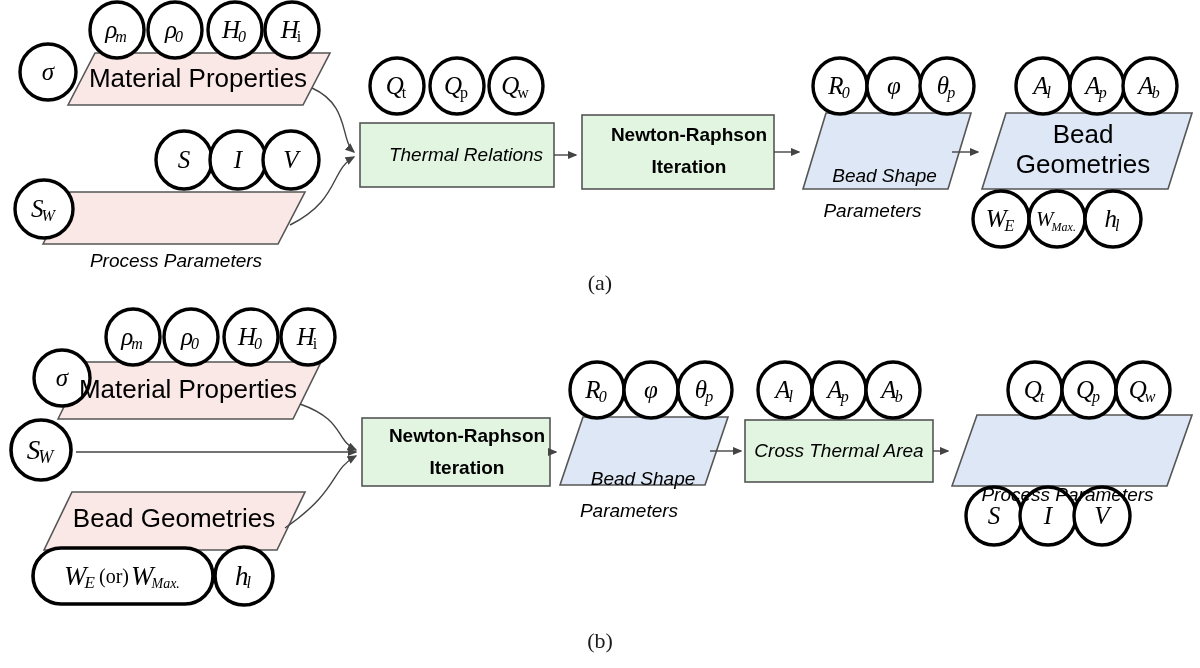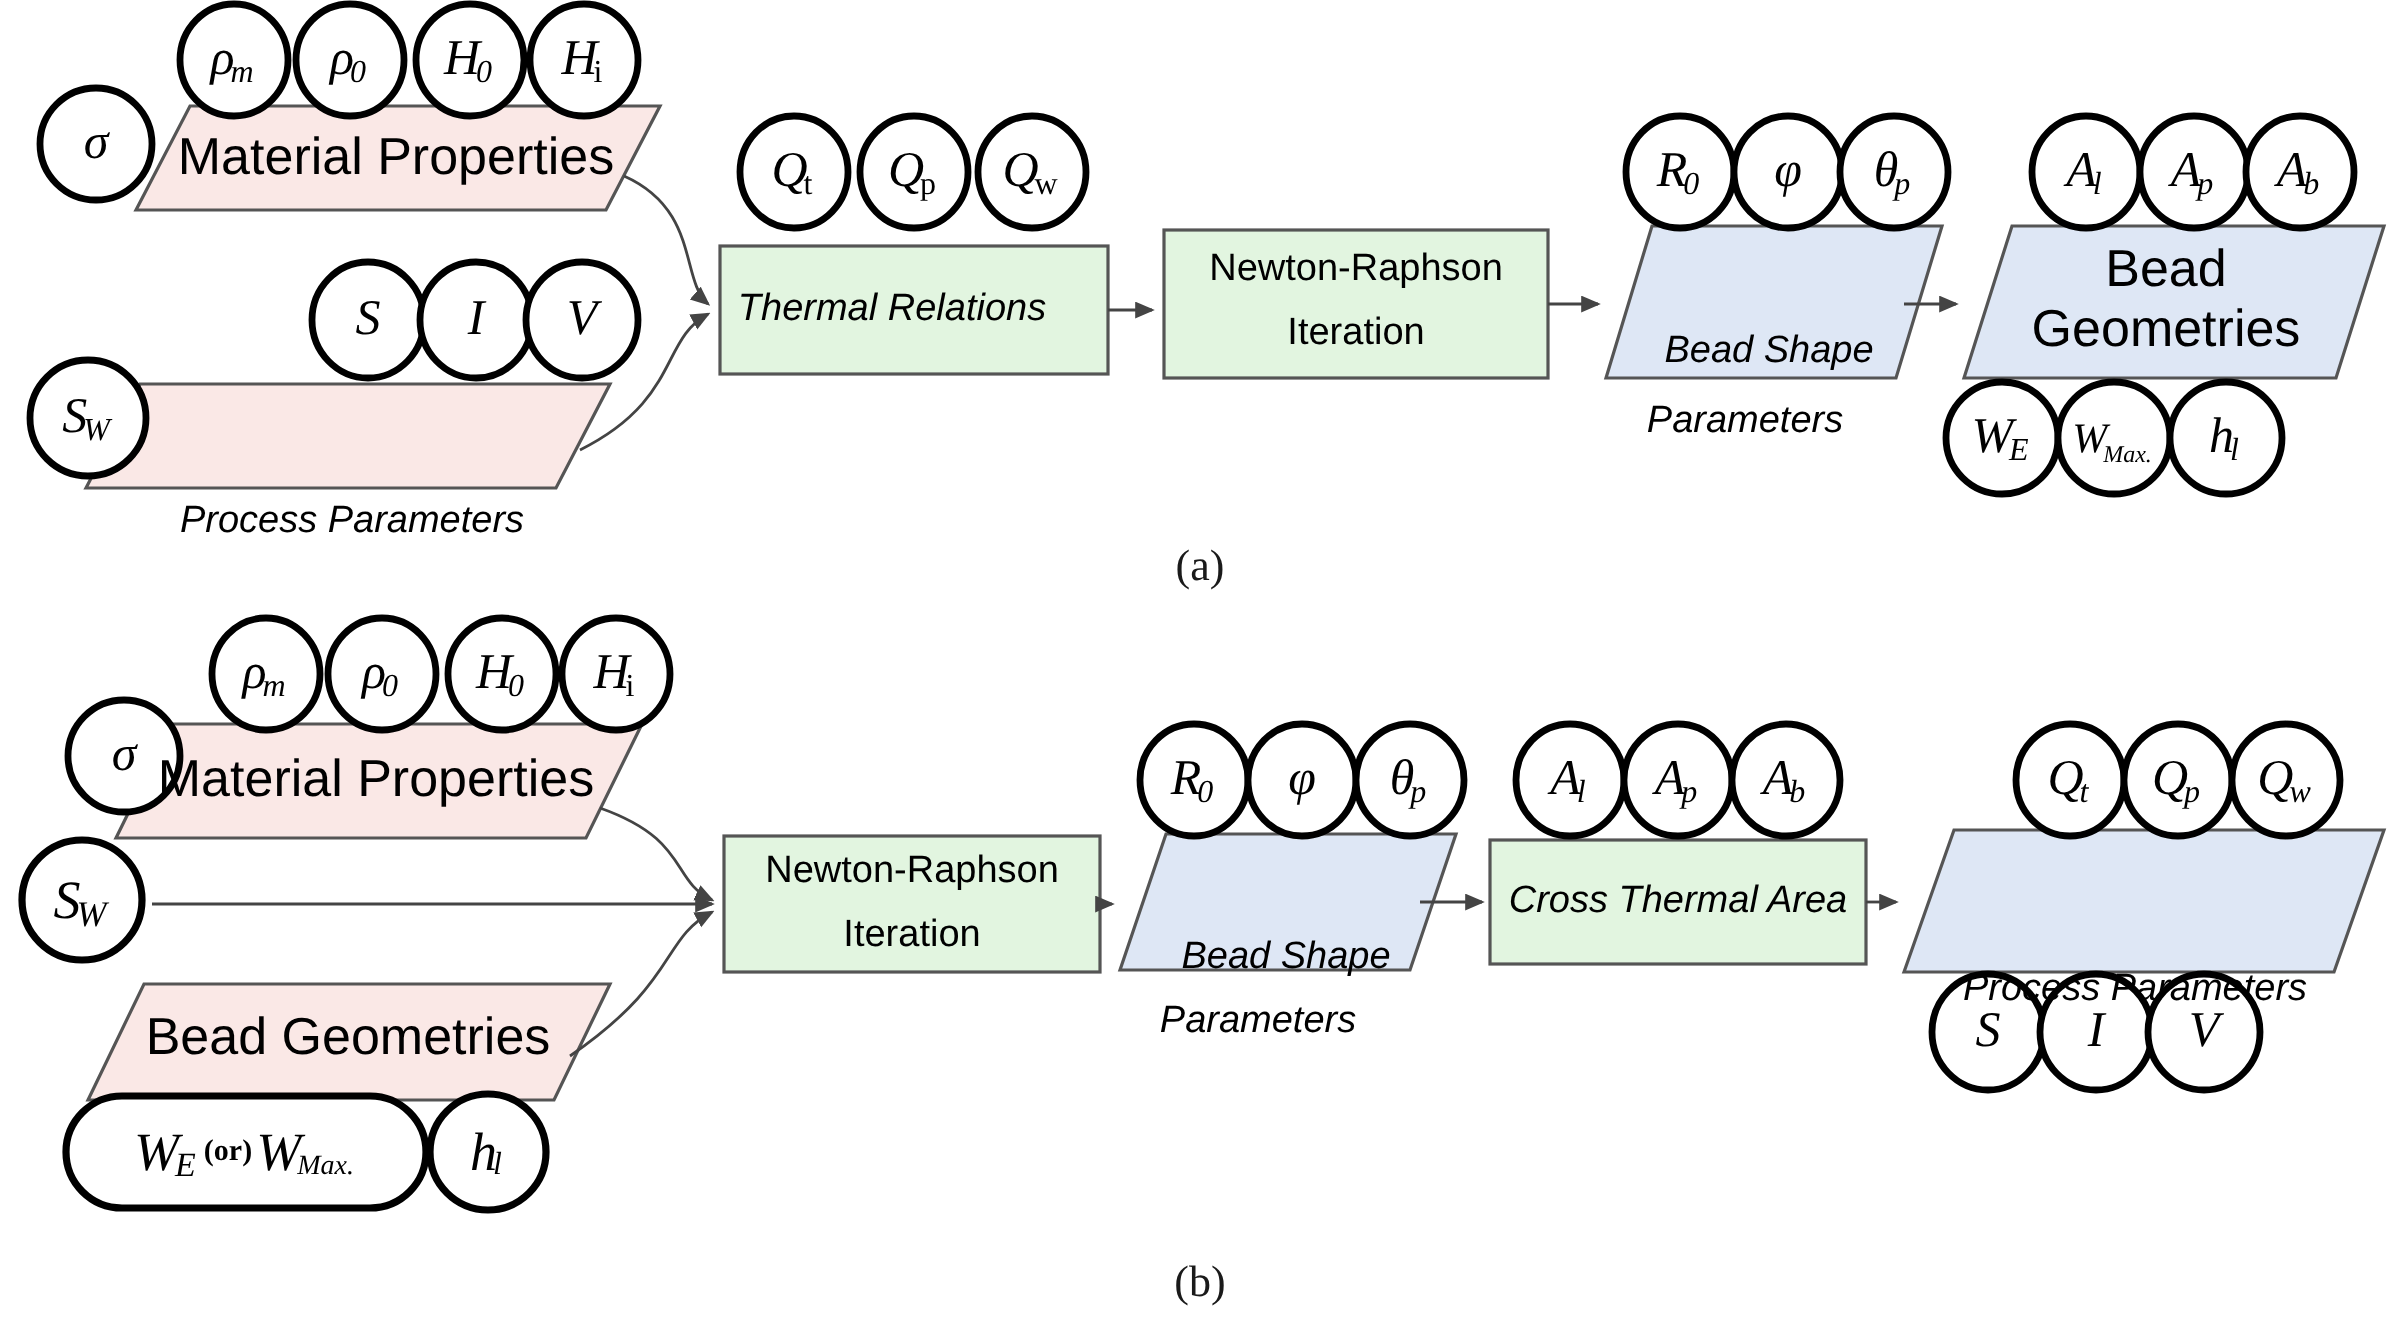--- a/index.html
+++ b/index.html
@@ -40,21 +40,22 @@
   .lbl-proc {
     font-family: "Liberation Sans", sans-serif;
     font-size: 19px;
     font-style: italic;
     font-weight: 400;
   }
   .lbl-proc-upright {
     font-family: "Liberation Sans", sans-serif;
     font-size: 19px;
     font-style: normal;
-    font-weight: 400;
+    font-weight: 700;
+    margin-left: 11px;
   }
   .lbl-data {
     font-family: "Liberation Sans", sans-serif;
     font-size: 19px;
     font-style: italic;
     font-weight: 400;
     margin-top: 44px;
   }
   .lbl-data-upright {
     font-family: "Liberation Sans", sans-serif;
@@ -70,21 +71,21 @@
     font-family: "Liberation Serif", serif;
     font-style: italic;
     color: #000;
     pointer-events: none;
     white-space: nowrap;
   }
   .sym .base { font-size: 25px; font-style: italic; }
   .sym .sub  { font-size: 16px; font-style: italic; position: relative; top: 7px; left: -2px; }
   .sym .sub-up { font-size: 16px; font-style: normal; position: relative; top: 7px; left: -2px; }
   .sym .small-sub { font-size: 12px; position: relative; top: 8px; left: -2px; }
-  .sym .mid { font-size: 15px; font-style: normal; font-weight: bold; }
+  .sym .mid { font-size: 20px; font-style: normal; }
 
   .panel-caption {
     position: absolute;
     font-family: "Liberation Serif", serif;
     font-size: 22px;
     color: #1a1a1a;
     text-align: center;
     width: 60px;
     pointer-events: none;
   }
@@ -190,21 +191,21 @@
 
     <ellipse cx="994" cy="516" rx="28" ry="29" fill="#ffffff" stroke="#000" stroke-width="3.4"></ellipse>
     <ellipse cx="1048" cy="516" rx="28" ry="29" fill="#ffffff" stroke="#000" stroke-width="3.4"></ellipse>
     <ellipse cx="1102" cy="516" rx="28" ry="29" fill="#ffffff" stroke="#000" stroke-width="3.4"></ellipse>
   </svg>
 
   <div class="node-label lbl-data-upright" style="left:78px; top:58px; width:240px; height:42px;">Material Properties</div>
 
   <div class="node-label lbl-data" style="left:56px; top:196px; width:240px; height:42px;">Process Parameters</div>
 
-  <div class="node-label lbl-proc" style="left:360px; top:123px; width:172px; height:64px;">Thermal Relations</div>
+  <div class="node-label lbl-proc" style="left:360px; top:123px; width:172px; height:64px;padding-left:20px;">Thermal Relations</div>
 
   <div class="node-label lbl-proc-upright" style="left:582px; top:119px; width:192px; height:32px;">Newton-Raphson</div>
   <div class="node-label lbl-proc-upright" style="left:582px; top:151px; width:192px; height:32px;">Iteration</div>
 
   <div class="node-label lbl-data" style="left:812px; top:117px; width:145px; height:30px;">Bead Shape</div>
   <div class="node-label lbl-data" style="left:800px; top:152px; width:145px; height:30px;">Parameters</div>
 
   <div class="node-label lbl-data-upright" style="left:990px; top:129px; width:186px; height:42px;">Bead Geometries</div>
 
   <div class="sym" style="left:90px; top:2px; width:54px; height:56px;">

